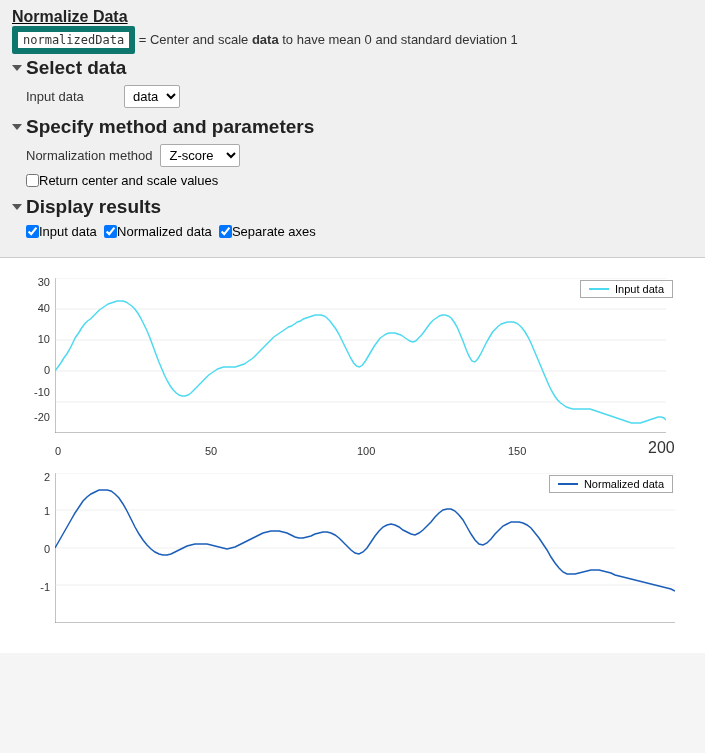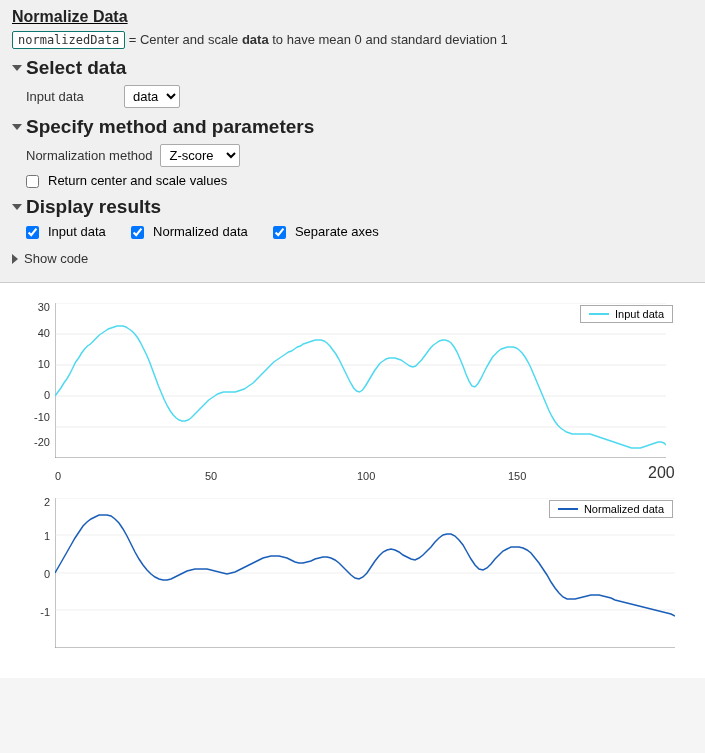--- a/index.html
+++ b/index.html
@@ -75,21 +75,21 @@
     }
 
     .description-row {
       font-size: 13px;
       color: #333;
       margin-bottom: 10px;
     }
 
     .code-var {
       background: #fff;
-      border: 1px solid #0f766e;
+      border: 6px solid #0f766e;
       padding: 1px 5px;
       font-family: monospace;
       font-size: 12px;
       border-radius: 2px;
     }
 
     .bold { font-weight: bold; }
 
     .section-header {
       display: flex;
@@ -140,22 +140,22 @@
       font-size: 13px;
       padding: 2px 4px;
       border: 1px solid #aaa;
       background: #fff;
       border-radius: 2px;
       cursor: pointer;
     }
 
     .checkbox-row {
       display: flex;
-      align-items: flex-end;
-      gap: 9px;
+      align-items: center;
+      gap: 0;
       margin-bottom: 6px;
       font-size: 13px;
     }
 
     .checkbox-row input[type="checkbox"] {
       width: 13px;
       height: 13px;
       cursor: pointer;
     }
 
@@ -236,24 +236,20 @@
         &nbsp;&nbsp;
         <input type="checkbox" checked="" style="">
         <span>Normalized data</span>
         &nbsp;&nbsp;
         <input type="checkbox" checked="" style="">
         <span>Separate axes</span>
       </div>
     </div>
   </div>
 
-  <div class="show-code-row">
-    <span class="triangle-right"></span>
-    <span>Show code</span>
-  </div>
 </div>
 
 <div class="chart-area">
 
   <div style="position:relative; width:705px; height:195px; padding: 10px 39px 30px 55px;">
     <svg width="100%" height="100%" viewBox="0 0 620 155" preserveAspectRatio="none">
 
       <line x1="0" y1="155" x2="620" y2="155" stroke="#888" stroke-width="1"></line>
       <line x1="0" y1="0" x2="0" y2="155" stroke="#888" stroke-width="1"></line>
 

